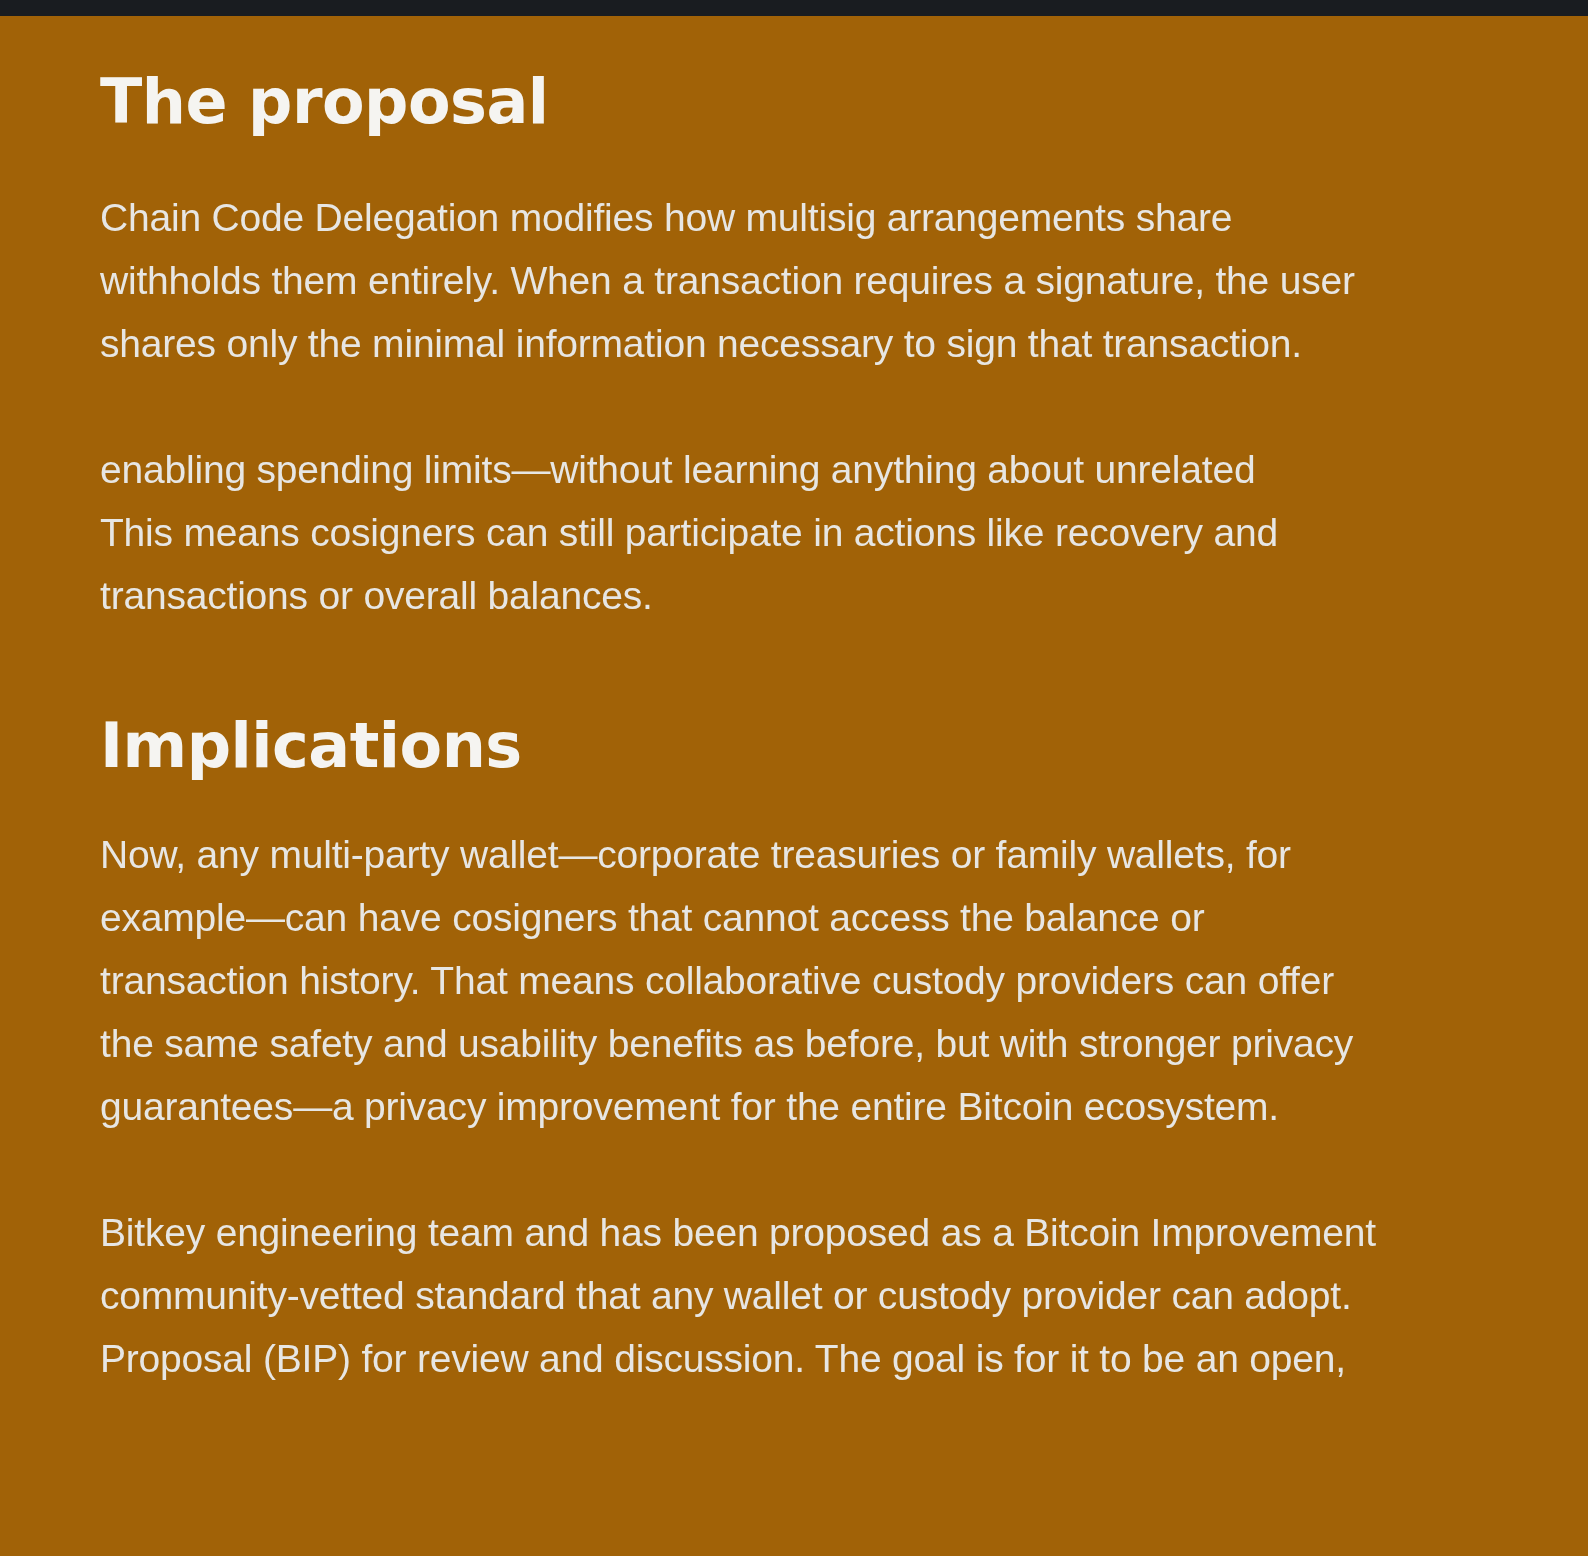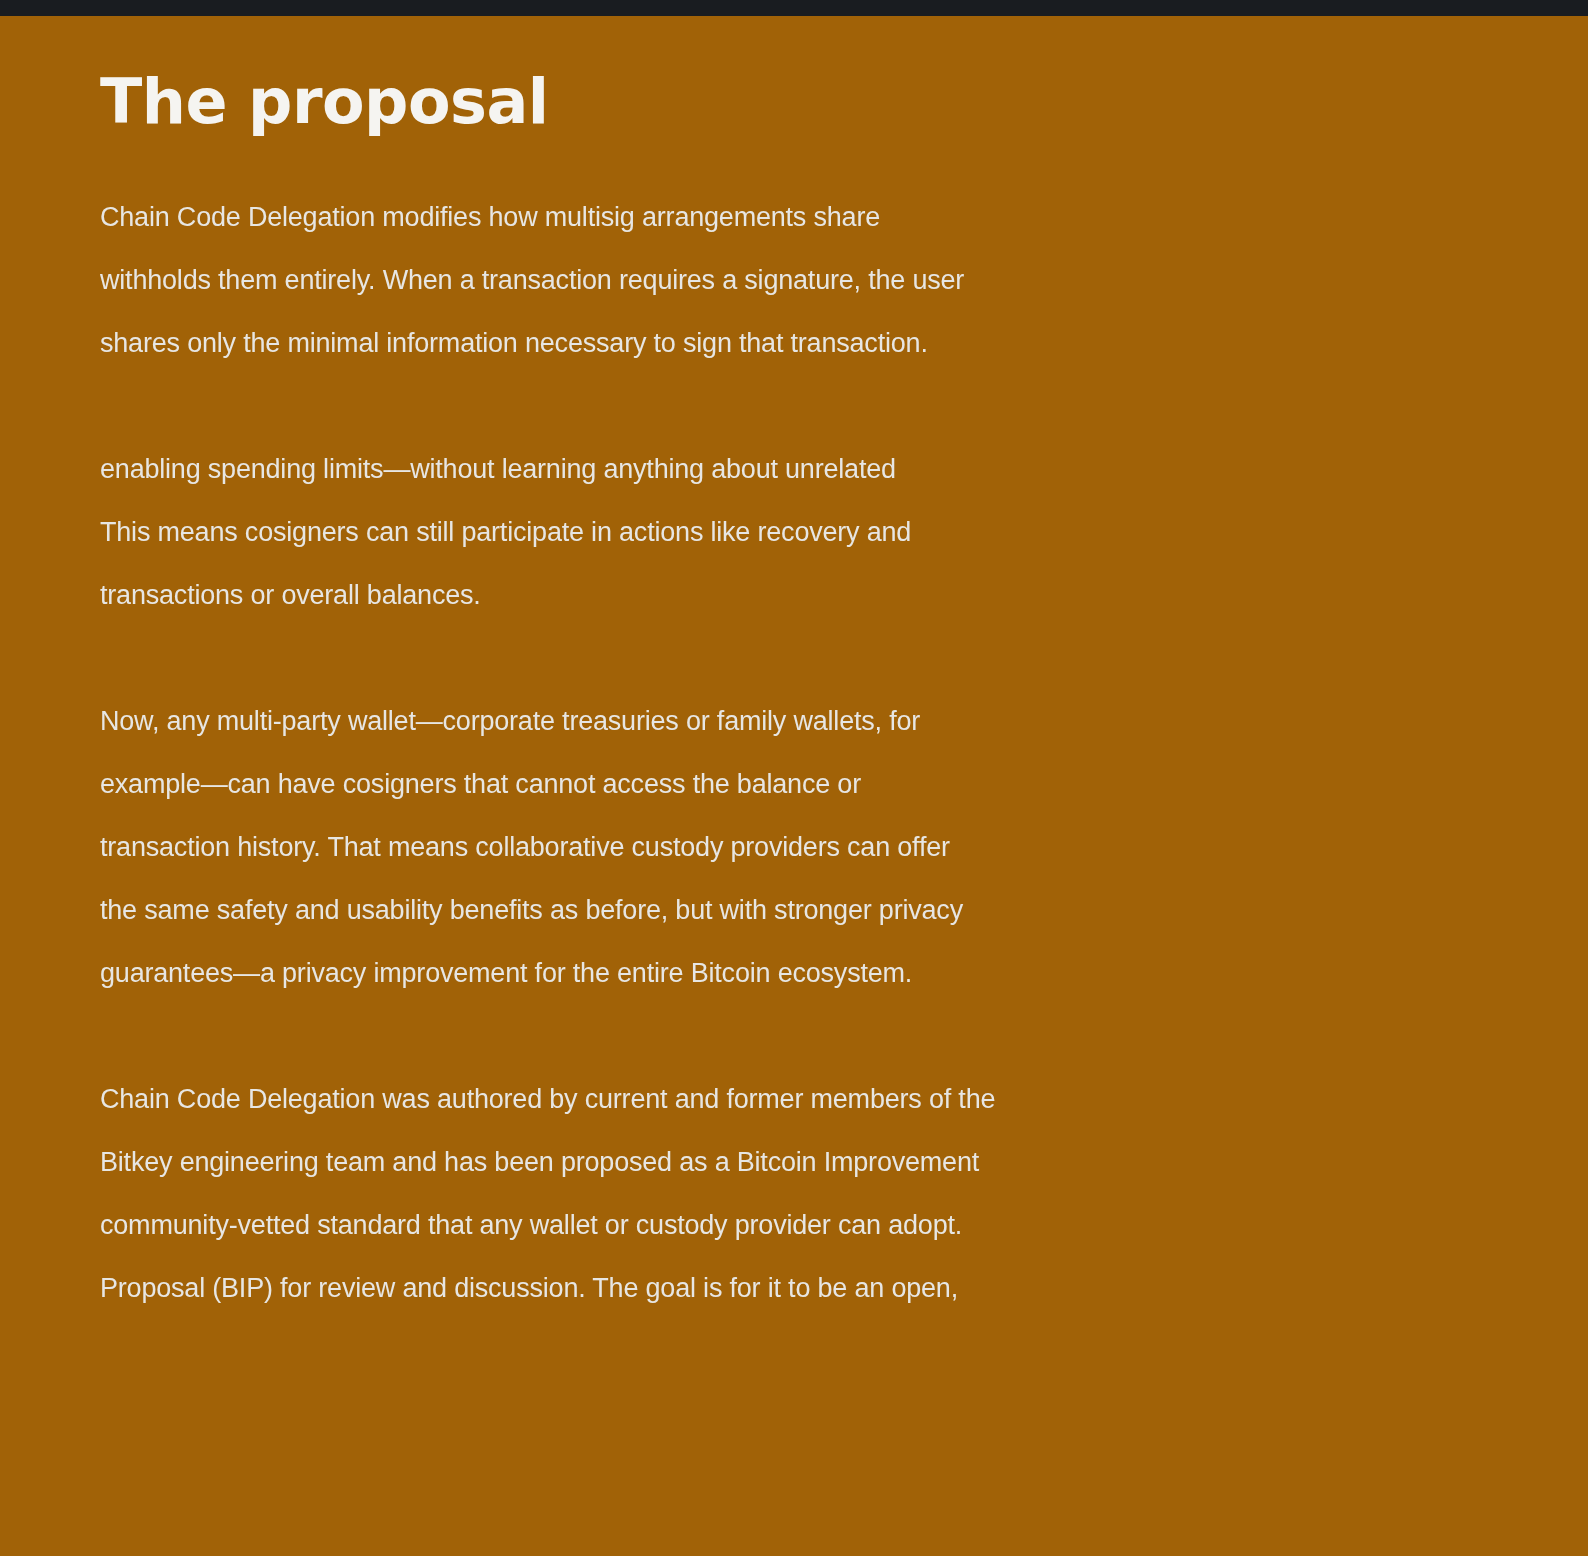--- a/index.html
+++ b/index.html
@@ -27,21 +27,21 @@
     color: #f5f4f1;
     margin: 0 0 44px 0;
   }
   .section-heading.second {
     margin-top: 79px;
     margin-bottom: 37px;
   }
   .paragraph {
     font-family: "Liberation Sans", sans-serif;
     font-weight: 400;
-    font-size: 27px;
+    font-size: 39px;
     line-height: 63px;
     letter-spacing: -0.2px;
     color: #e7e6e3;
     margin: 0 0 63px 0;
   }
   .paragraph:last-child {
     margin-bottom: 0;
   }
   .line {
     display: block;
@@ -60,29 +60,29 @@
     <span class="line">withholds them entirely. When a transaction requires a signature, the user</span>
     <span class="line">shares only the minimal information necessary to sign that transaction.</span>
   </p>
 
   <p class="paragraph">
     <span class="line">enabling spending limits—without learning anything about unrelated</span>
     <span class="line">This means cosigners can still participate in actions like recovery and</span>
     <span class="line">transactions or overall balances.</span>
   </p>
 
+  <h1 class="section-heading second">Implications</h1>
 
   <p class="paragraph">
     <span class="line">Now, any multi-party wallet—corporate treasuries or family wallets, for</span>
     <span class="line">example—can have cosigners that cannot access the balance or</span>
     <span class="line">transaction history. That means collaborative custody providers can offer</span>
     <span class="line">the same safety and usability benefits as before, but with stronger privacy</span>
     <span class="line">guarantees—a privacy improvement for the entire Bitcoin ecosystem.</span>
   </p>
 
   <p class="paragraph">
-    <span class="line">Chain Code Delegation was authored by current and former members of the</span>
     <span class="line">Bitkey engineering team and has been proposed as a Bitcoin Improvement</span>
     <span class="line">community-vetted standard that any wallet or custody provider can adopt.</span>
     <span class="line">Proposal (BIP) for review and discussion. The goal is for it to be an open,</span>
   </p>
 
 </div>
 
 </body></html>

